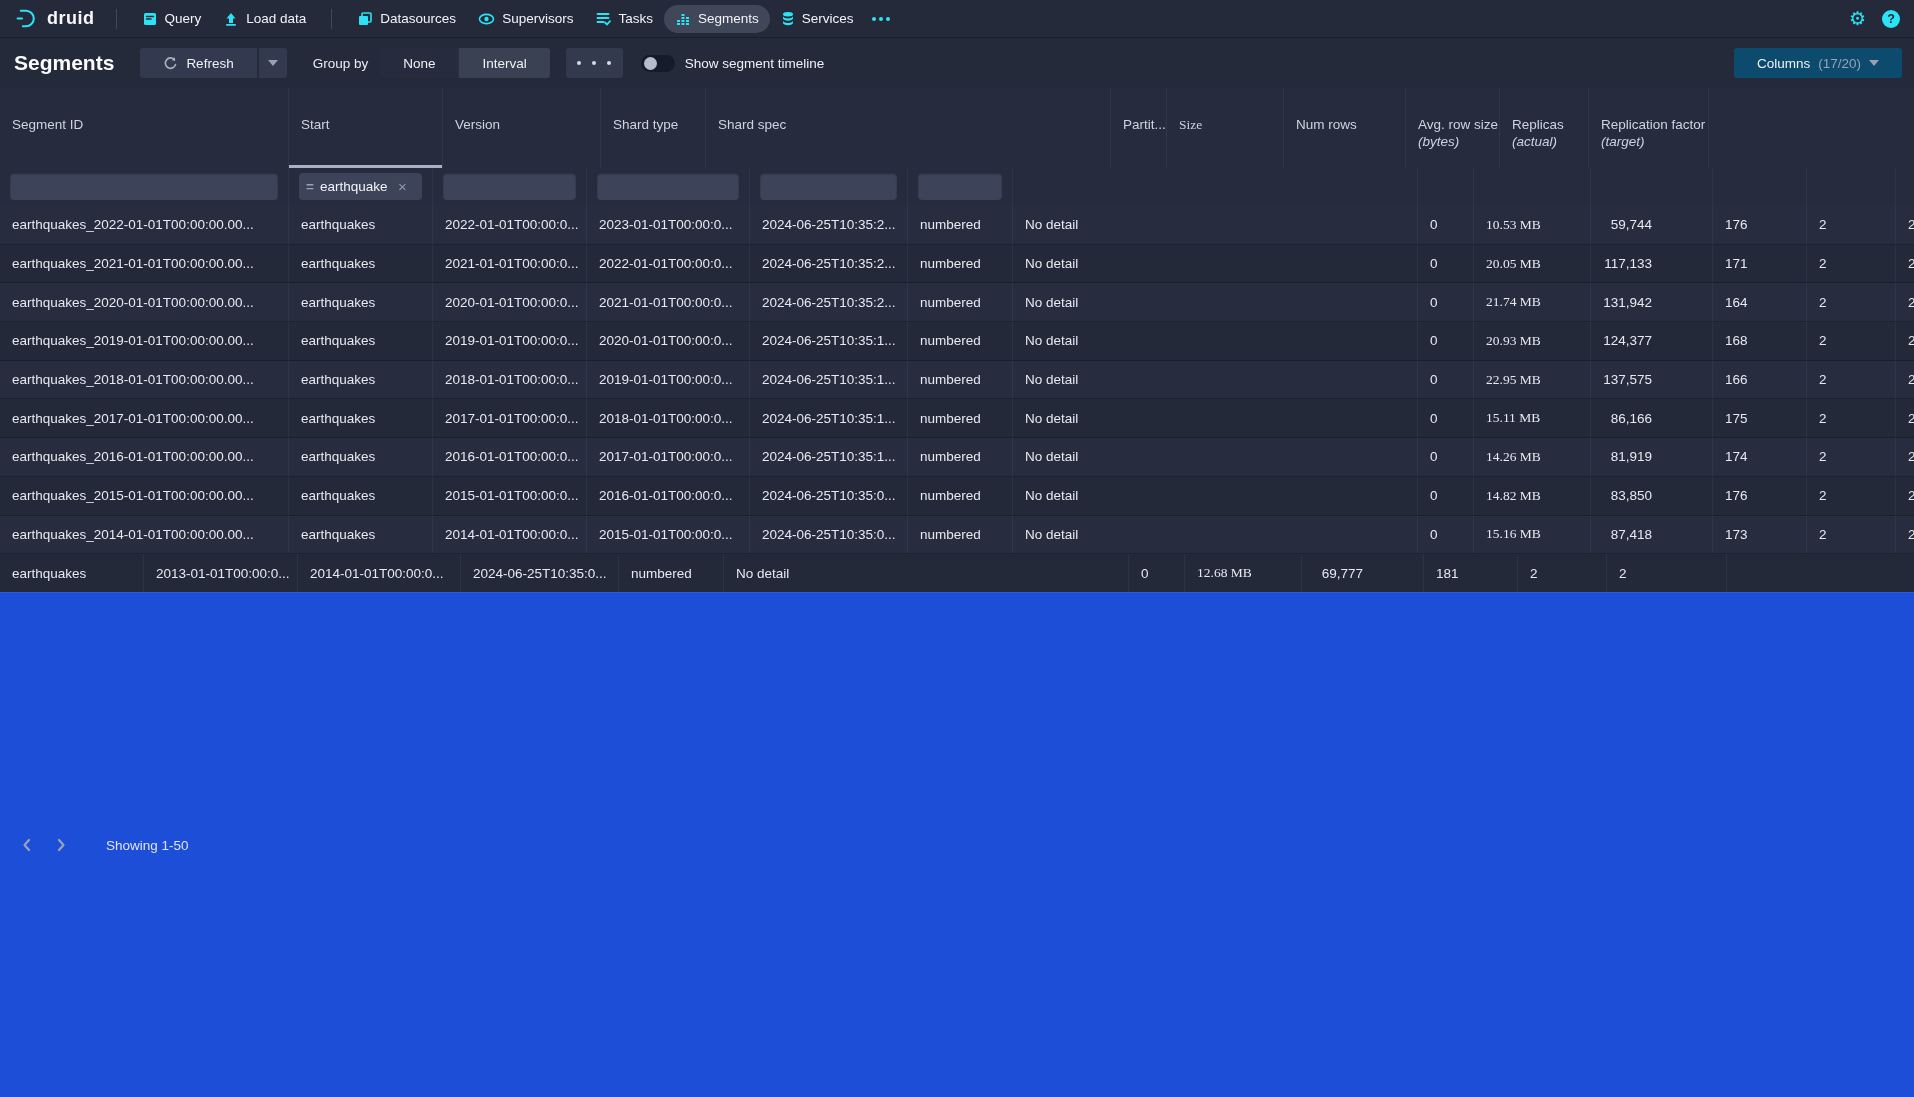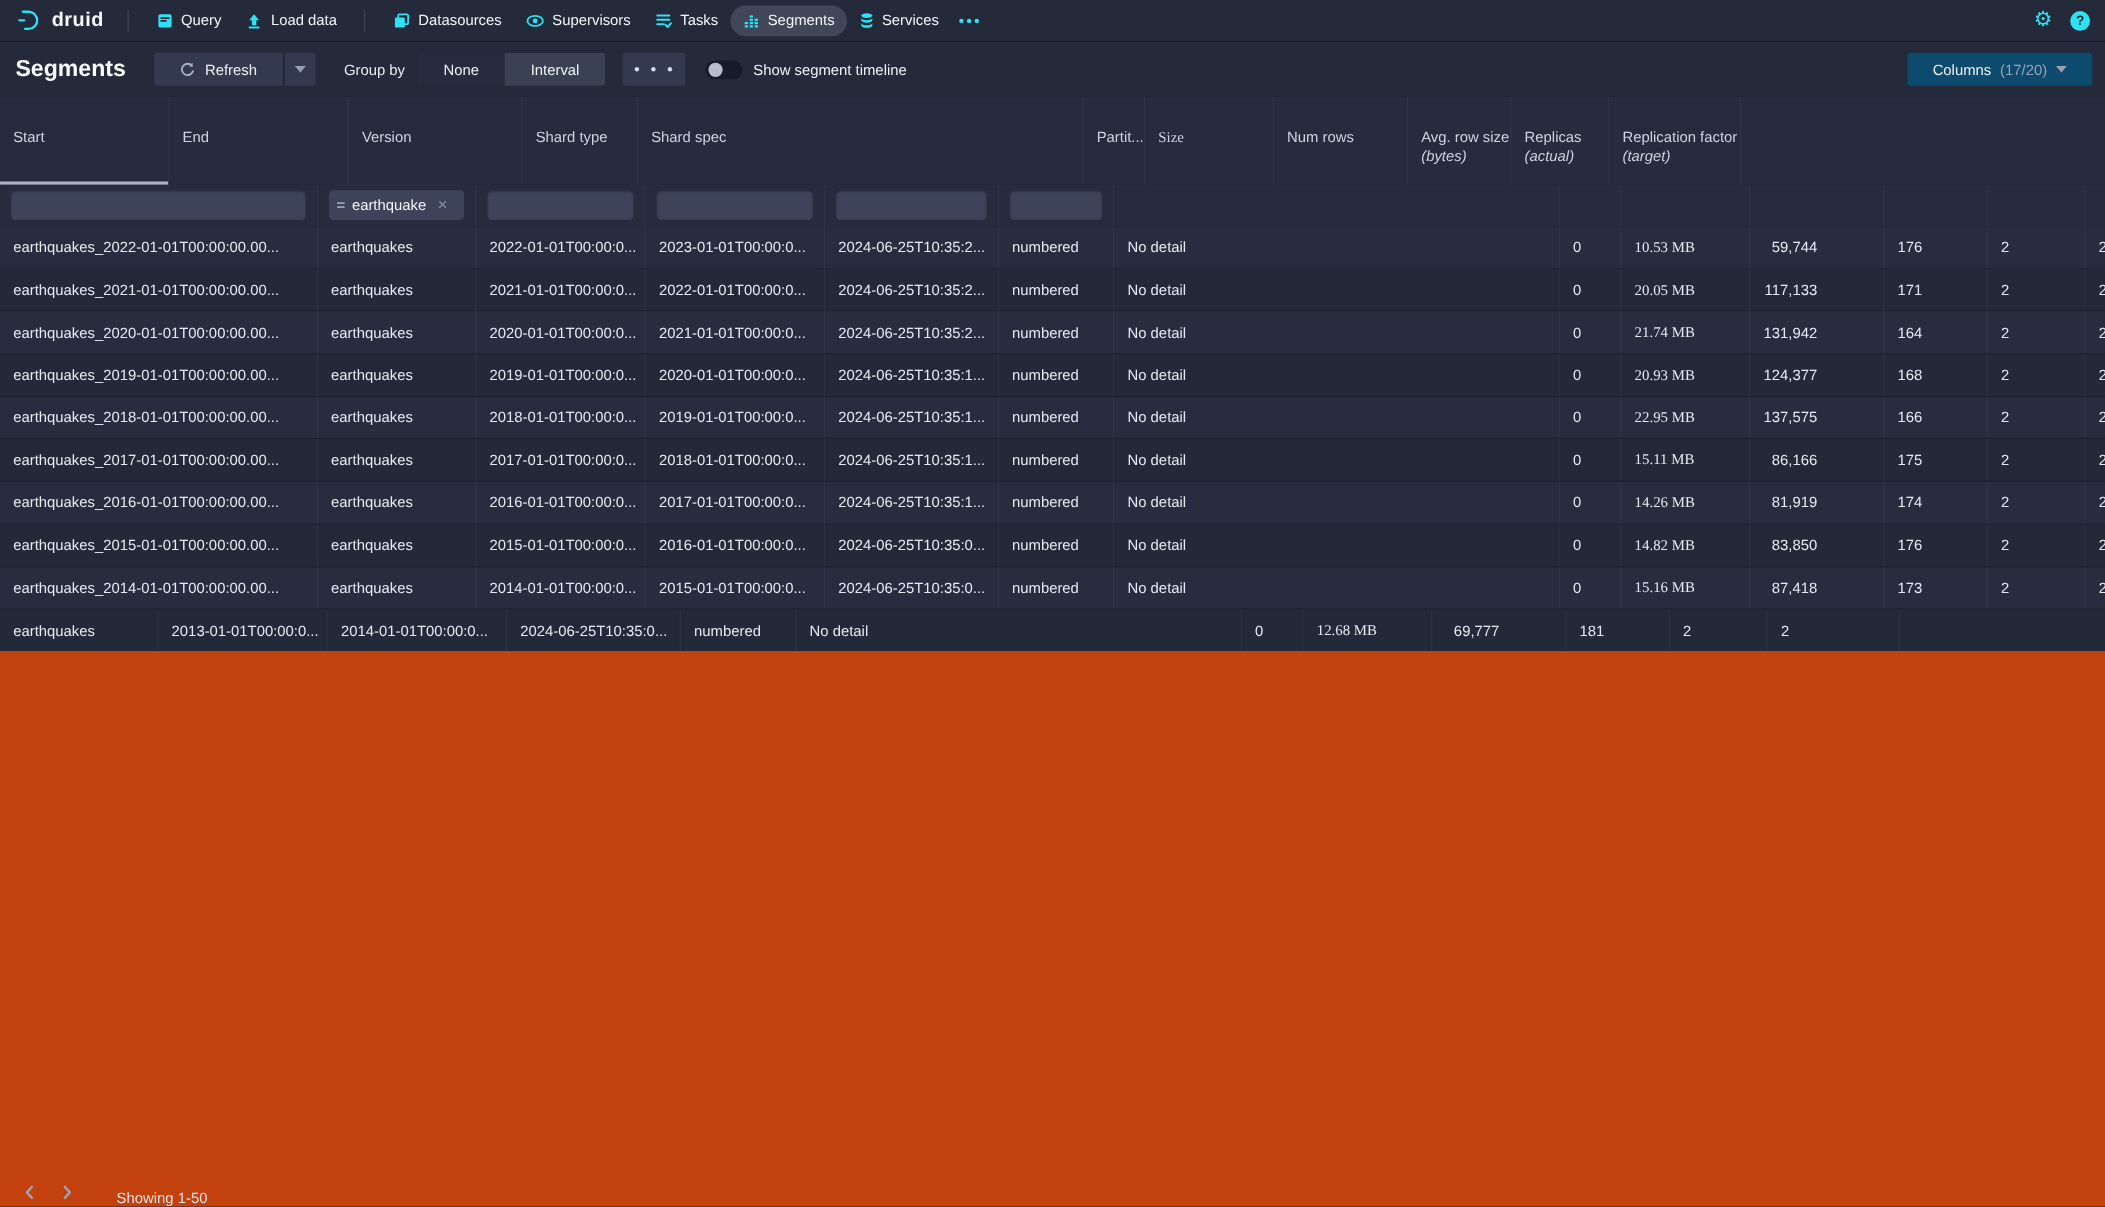--- a/index.html
+++ b/index.html
@@ -105,22 +105,22 @@
 
   
   .c0 { width:289px; } .c1 { width:144px; } .c2 { width:154px; } .c3 { width:163px; }
   .c4 { width:158px; } .c5 { width:105px; } .c6 { width:405px; } .c7 { width:56px; }
   .c8 { width:117px;font-family:Liberation Serif, serif; } .c9 { width:122px; } .c10 { width:94px; } .c11 { width:89px; }
   .c12 { width:120px; }
   .td.c9 { justify-content:flex-end; padding-right:60px; }
 
   
   .footer {
-    flex:1; min-height:38px; background:#c2410c; border-top:1px solid rgba(255,255,255,0.07);
-    display:flex; align-items:flex-end; padding:0 10px;
+    flex:1; min-height:38px; background:#1d4ed8; border-top:1px solid rgba(255,255,255,0.07);
+    display:flex; align-items:center; padding:0 10px;
   }
   .pager-btn { background:none; border:none; padding:6px 10px; cursor:pointer; display:flex; align-items:center; }
   .showing { color:#dfe3ec; margin-left:28px; }
 </style>
 </head>
 <body>
 
 <div class="app">
 
   <div class="nav">
@@ -256,22 +256,22 @@
         <span>Columns</span>
         <span class="columns-count">(17/20)</span>
         <span class="caret"></span>
       </button>
     </div>
   </div>
 
   <div class="table">
 
     <div class="thead">
+      <div class="th c0"><span>Segment ID</span></div>
       <div class="th c2 sorted"><span>Start</span></div>
-      <div class="th c3"><span>End</span></div>
       <div class="th c4"><span>Version</span></div>
       <div class="th c5"><span>Shard type</span></div>
       <div class="th c6"><span>Shard spec</span></div>
       <div class="th c7"><span>Partit...</span></div>
       <div class="th c8"><span>Size</span></div>
       <div class="th c9"><span>Num rows</span></div>
       <div class="th c10"><span>Avg. row size</span><span class="th-sub">(bytes)</span></div>
       <div class="th c11"><span>Replicas</span><span class="th-sub">(actual)</span></div>
       <div class="th c12"><span>Replication factor</span><span class="th-sub">(target)</span></div>
     </div>

